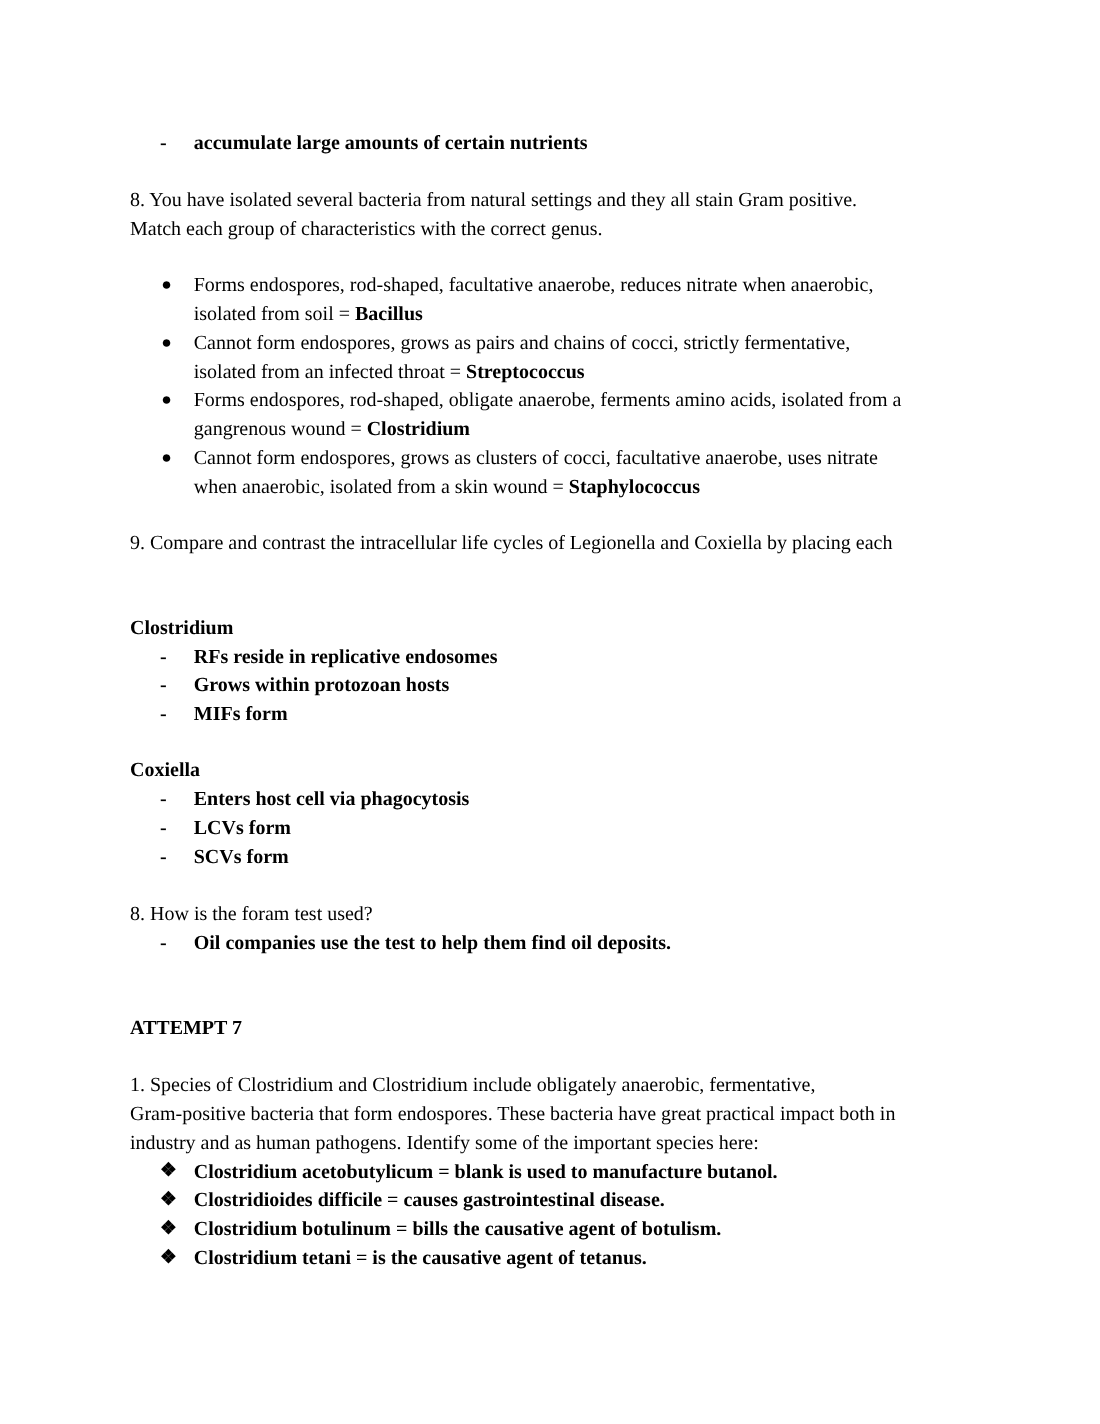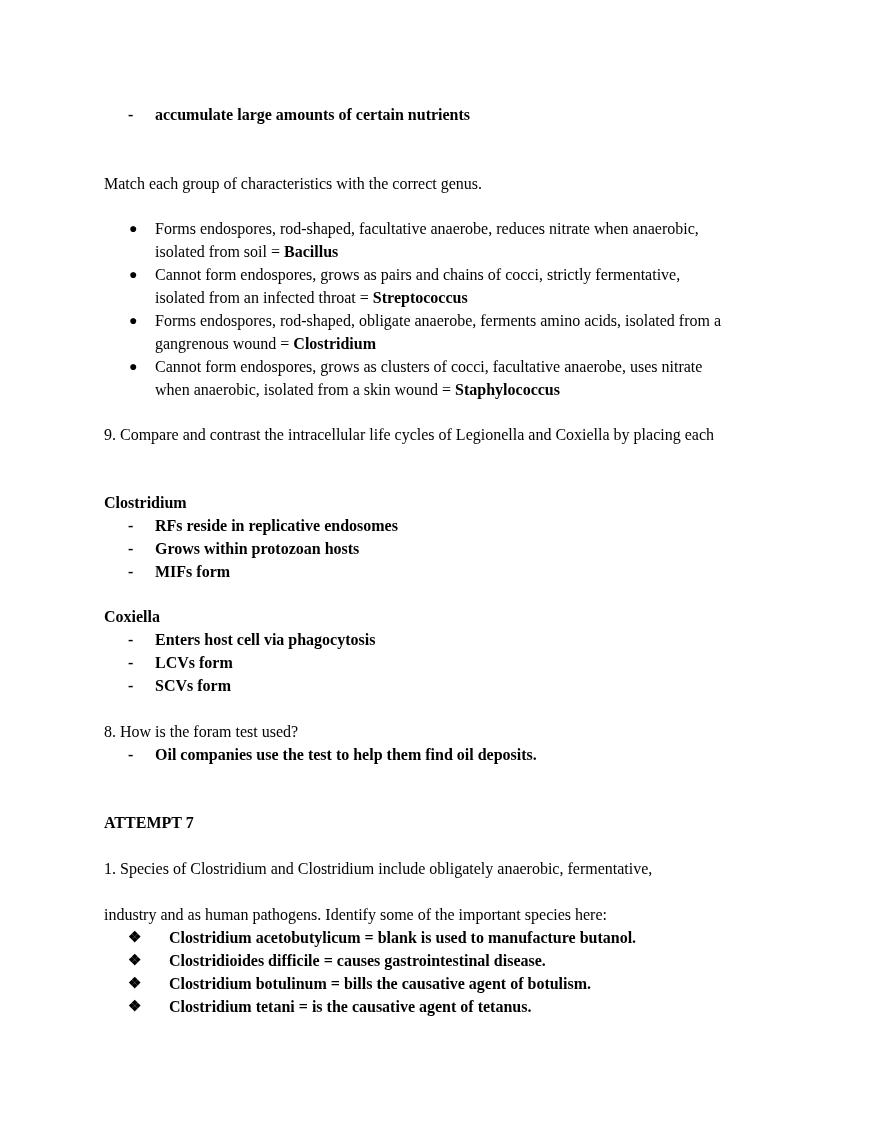--- a/index.html
+++ b/index.html
@@ -9,32 +9,33 @@
   .line { position: absolute; left: 104px; white-space: nowrap; line-height: 23px; }
   .b { font-weight: bold; }
   .dash-item { position: absolute; left: 104px; white-space: nowrap; line-height: 23px; font-weight: bold; }
   .dash-item .mk { position: absolute; left: 24px; width: 10px; }
   .dash-item .tx { position: absolute; left: 51px; }
   .bullet-item { position: absolute; left: 104px; line-height: 23px; }
   .bullet-item .mk { position: absolute; left: 25px; font-size: 14px; }
   .bullet-item .tx { position: absolute; left: 51px; white-space: nowrap; }
   .diamond-item { position: absolute; left: 104px; line-height: 23px; font-weight: bold; white-space: nowrap; }
   .diamond-item .mk { position: absolute; left: 24px; font-size: 15px; }
-  .diamond-item .tx { position: absolute; left: 51px; margin-left: 14px; }
+  .diamond-item .tx { position: absolute; left: 51px; }
 </style>
 </head>
 <body>
 
 <div class="page">
 
   <div class="dash-item" style="top:103px;">
     <span class="mk">-</span>
     <span class="tx">accumulate large amounts of certain nutrients</span>
   </div>
 
+  <div class="line" style="top:149px;">8. You have isolated several bacteria from natural settings and they all stain Gram positive.</div>
   <div class="line" style="top:172px;">Match each group of characteristics with the correct genus.</div>
 
   <div class="bullet-item" style="top:217px;">
     <span class="mk">●</span>
     <span class="tx">Forms endospores, rod-shaped, facultative anaerobe, reduces nitrate when anaerobic,</span>
   </div>
   <div class="bullet-item" style="top:240px;">
     <span class="tx"><span>isolated from soil = </span><span class="b">Bacillus</span></span>
   </div>
 
@@ -94,20 +95,21 @@
 
   <div class="line" style="top:720px;">8. How is the foram test used?</div>
   <div class="dash-item" style="top:743px;">
     <span class="mk">-</span>
     <span class="tx">Oil companies use the test to help them find oil deposits.</span>
   </div>
 
   <div class="line b" style="top:811px;">ATTEMPT 7</div>
 
   <div class="line" style="top:857px;">1. Species of Clostridium and Clostridium include obligately anaerobic, fermentative,</div>
+  <div class="line" style="top:880px;">Gram-positive bacteria that form endospores. These bacteria have great practical impact both in</div>
   <div class="line" style="top:903px;">industry and as human pathogens. Identify some of the important species here:</div>
 
   <div class="diamond-item" style="top:926px;">
     <span class="mk">❖</span>
     <span class="tx">Clostridium acetobutylicum = blank is used to manufacture butanol.</span>
   </div>
   <div class="diamond-item" style="top:949px;">
     <span class="mk">❖</span>
     <span class="tx">Clostridioides difficile = causes gastrointestinal disease.</span>
   </div>

